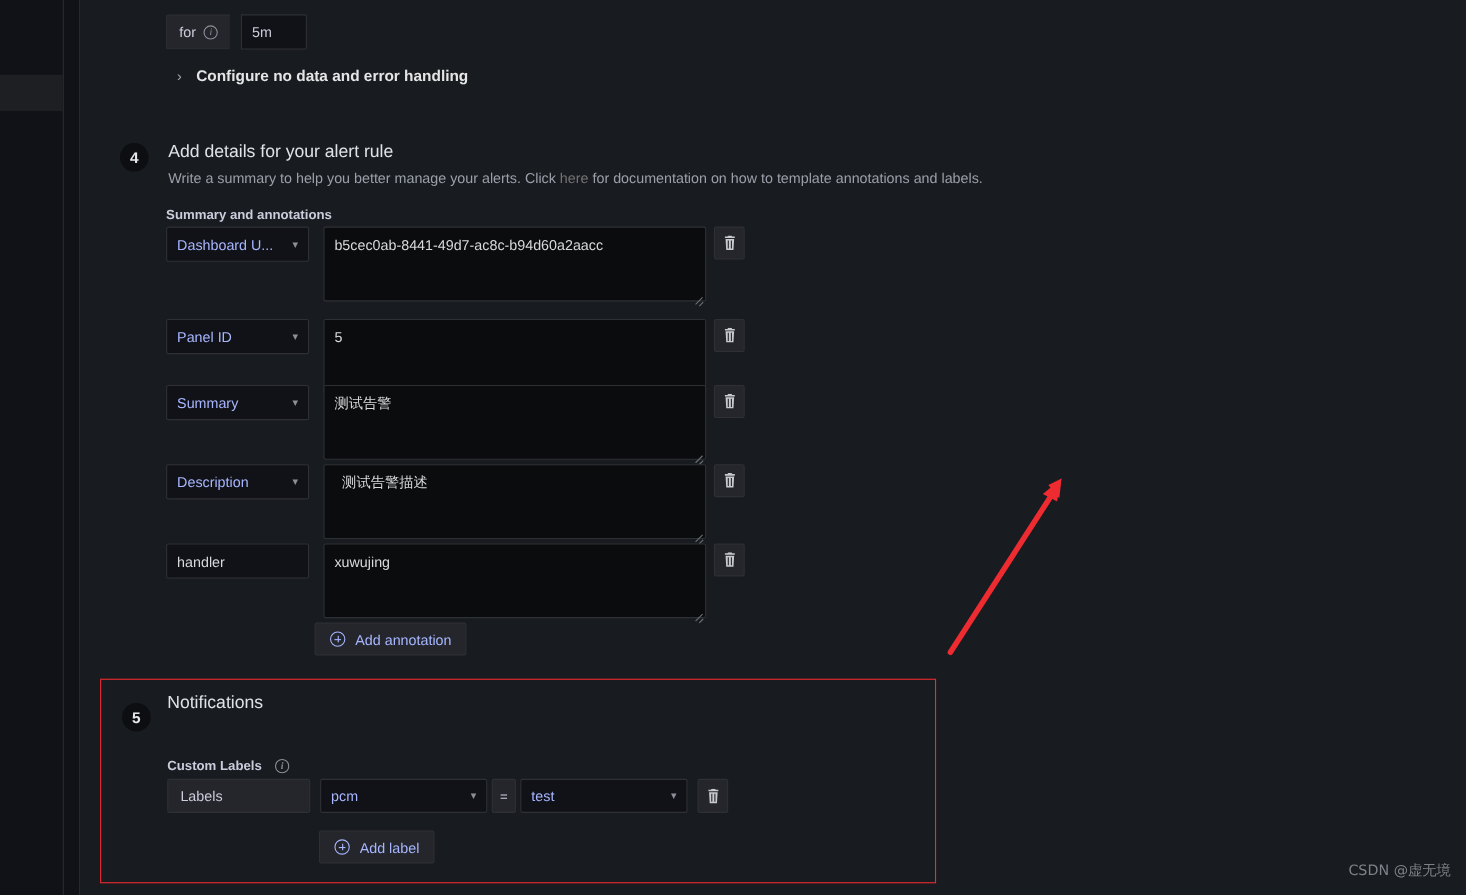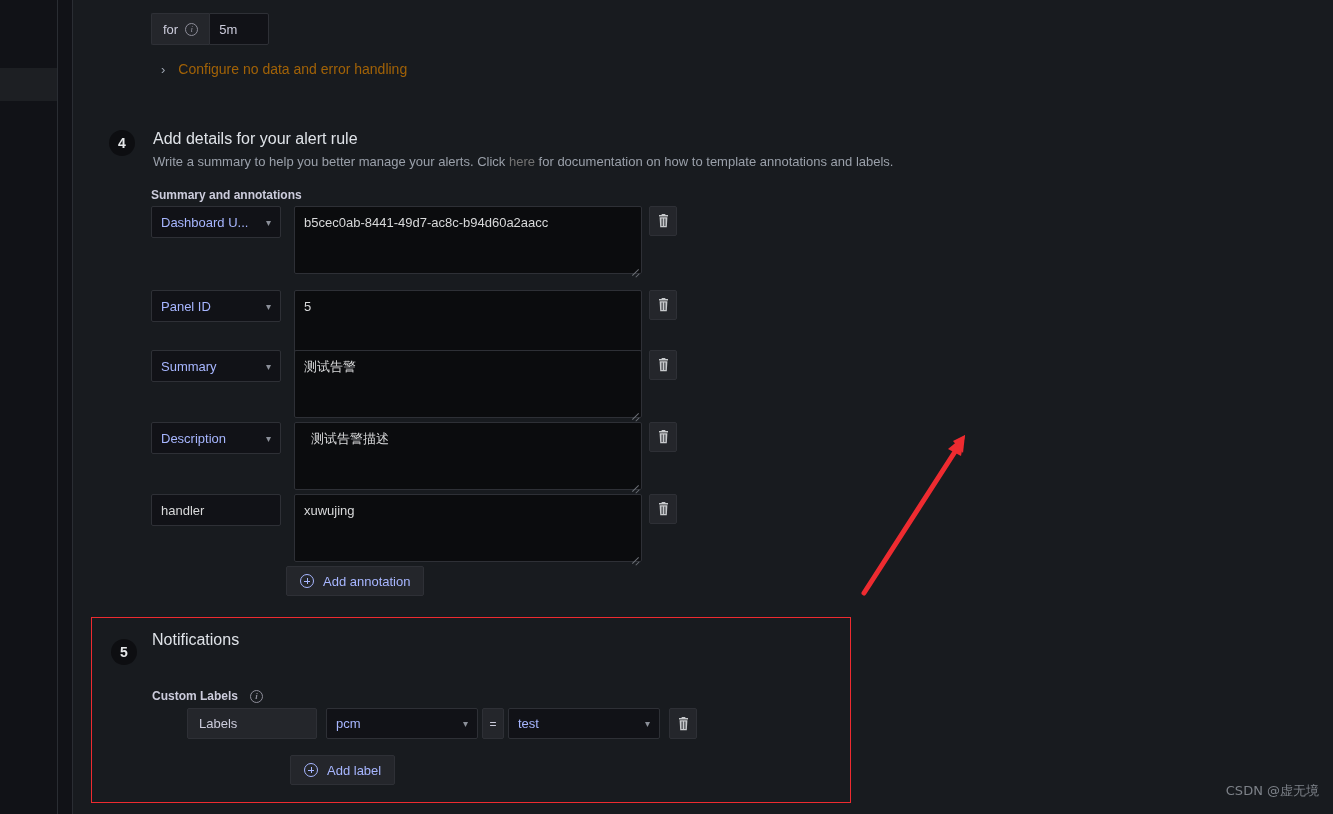--- a/index.html
+++ b/index.html
@@ -28,21 +28,21 @@
     position: absolute; top: 0; width: 1px; height: 814px; background: #2a2d33;
   }
 
   
   .content {
     position: absolute; left: 73px; top: 0; right: 0; bottom: 0;
     background: #181b1f;
   }
 
   
-  .for-row { position: absolute; left: 78px; top: 13px; display: flex; align-items: center; }
+  .for-row { position: absolute; left: 78px; top: 13px; display: flex; align-items: center; gap: 10px; }
   .for-prefix {
     display: flex; align-items: center; gap: 7px;
     height: 32px; padding: 0 11px;
     background: #24262b; border: 1px solid #2e3036; border-right: none;
     border-radius: 2px 0 0 2px;
     font-size: 13px; color: #ccccdc; font-weight: 500;
   }
   .info-ico {
     display: inline-block; width: 13px; height: 13px; border-radius: 50%;
     border: 1px solid #8e8e9a; color: #8e8e9a; font-size: 9px;
@@ -54,21 +54,21 @@
     color: #ccccdc; font-size: 13px; padding: 0 9px;
     font-family: "Liberation Sans", sans-serif;
   }
 
   
   .collapse-row {
     position: absolute; left: 88px; top: 61px;
     display: flex; align-items: center; gap: 13px; cursor: pointer;
   }
   .chev-right { color: #9fa7b3; font-size: 13px; line-height: 1; }
-  .collapse-label { font-size: 14px; color: #a16207; font-weight: 400; }
+  .collapse-label { font-size: 14px; color: #e5e5e5; font-weight: 700; }
 
   
   .step { position: absolute; }
   .step-badge {
     position: absolute; width: 26px; height: 26px; border-radius: 50%;
     background: #0d0e11; color: #e6e8ea; font-size: 14px; font-weight: 600;
     display: flex; align-items: center; justify-content: center;
   }
   .step-title { font-size: 16px; color: #dfe3e8; font-weight: 500; }
   .step-desc { font-size: 13px; color: #9aa0aa; margin-top: 6px; }
@@ -294,21 +294,21 @@
       <div class="step-badge" style="left:19px; top:21px;">5</div>
       <div style="position:absolute; left:60px; top:13px;">
         <div class="step-title">Notifications</div>
       </div>
 
       <div class="custom-labels-lbl" style="position:absolute; left:60px; top:71px;">
         <span>Custom Labels</span>
         <span class="info-ico">i</span>
       </div>
 
-      <div style="position:absolute; left:60px; top:90px; display:flex; align-items:center;margin-left:35px;">
+      <div style="position:absolute; left:60px; top:90px; display:flex; align-items:center;">
         <div class="lbl-prefix">Labels</div>
         <div class="lbl-select" style="margin-left:9px;">
           <span>pcm</span>
           <span class="chev-dn">▾</span>
         </div>
         <div class="eq-box">=</div>
         <div class="lbl-select">
           <span>test</span>
           <span class="chev-dn">▾</span>
         </div>

